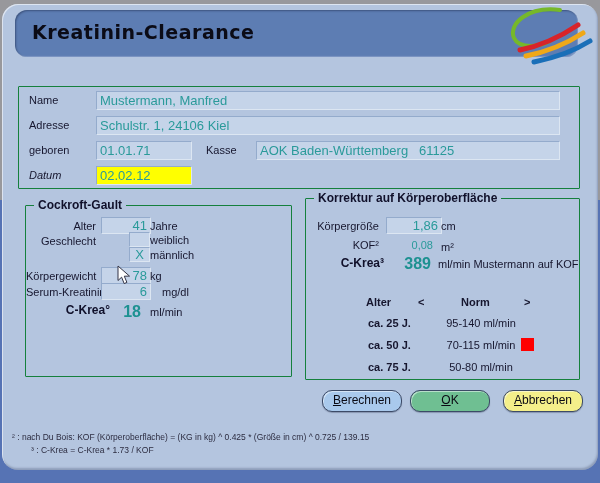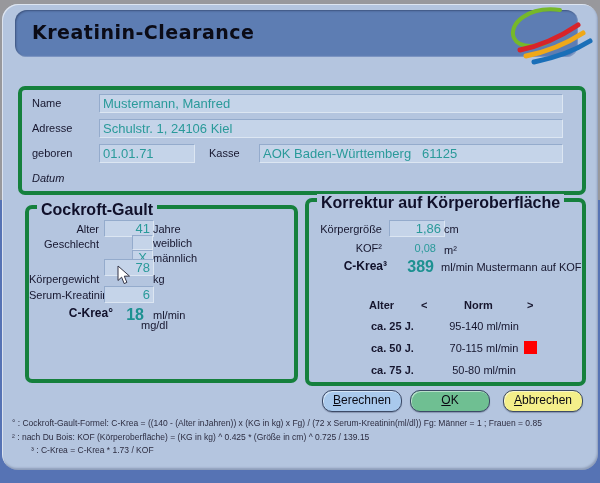--- a/index.html
+++ b/index.html
@@ -8,22 +8,22 @@
   .bg-top{position:absolute;left:0;top:0;width:600px;height:200px;background:#98989c;}
   .bg-bottom{position:absolute;left:0;top:200px;width:600px;height:283px;background:#5673b4;}
   #window{position:absolute;left:2px;top:4px;width:596px;height:466px;background:#b4c5df;
           border-radius:16px;box-shadow:inset 1px 1px 0 rgba(255,255,255,.55), inset -1px -2px 2px rgba(30,40,70,.25);}
   #titlebar{position:absolute;left:15px;top:10px;width:563px;height:47px;background:#5d7db3;
             border-radius:12px;box-shadow:inset 1px 1px 2px rgba(20,30,60,.45), inset -1px -1px 1px rgba(200,215,240,.35);}
   .title-text{position:absolute;left:17px;top:11px;font-family:"DejaVu Sans",sans-serif;
               font-weight:bold;font-size:19px;color:#0b0b16;letter-spacing:.5px;}
   #logo{position:absolute;left:498px;top:2px;}
 
-  .groupbox{position:absolute;border:4px solid #15803d;border-radius:7px;}
-  .legend{position:absolute;background:#b4c5df;padding:0 4px;font-weight:bold;font-size:16px;color:#10102a;white-space:nowrap;}
+  .groupbox{position:absolute;border:1px solid #15803d;border-radius:1px;}
+  .legend{position:absolute;background:#b4c5df;padding:0 4px;font-weight:bold;font-size:12px;color:#10102a;white-space:nowrap;}
 
   .lab{position:absolute;font-size:11px;color:#16162e;white-space:nowrap;}
   .lab-r{text-align:right;}
   .unit{position:absolute;font-size:11px;color:#16162e;white-space:nowrap;line-height:17px;}
   .field{position:absolute;background:#c5d4e9;border:1px solid;border-color:#94abcc #dce6f2 #dce6f2 #94abcc;
          font-size:13px;color:#2a9a9a;line-height:15px;padding:0 3px;white-space:pre;overflow:hidden;}
   .field.ralign{text-align:right;}
   .field.yellow{background:#ffff00;}
   .tealval{position:absolute;font-size:11px;color:#2a9a9a;white-space:pre;text-align:right;}
   .bigval{font-weight:bold;font-size:16px;color:#1d9191;}
@@ -68,43 +68,44 @@
 
     <span class="lab" style="left:10px;top:32px;">Adresse</span>
     <div class="field" style="left:77px;top:29px;width:456px;height:17px;line-height:17px;">Schulstr. 1, 24106 Kiel</div>
 
     <span class="lab" style="left:10px;top:57px;">geboren</span>
     <div class="field" style="left:77px;top:54px;width:88px;height:17px;line-height:17px;">01.01.71</div>
     <span class="lab" style="left:187px;top:57px;">Kasse</span>
     <div class="field" style="left:237px;top:54px;width:296px;height:17px;line-height:17px;">AOK Baden-Württemberg   61125</div>
 
     <span class="lab" style="left:10px;top:82px;font-style:italic;">Datum</span>
+    <div class="field yellow" style="left:77px;top:79px;width:88px;height:17px;line-height:17px;">02.02.12</div>
   </div>
 
   <div class="groupbox" style="left:25px;top:205px;width:265px;height:170px;">
     <span class="legend" style="left:8px;top:-8px;">Cockroft-Gault</span>
 
     <span class="lab lab-r" style="left:0;top:14px;width:70px;">Alter</span>
     <div class="field ralign" style="left:75px;top:11px;width:42px;height:15px;">41</div>
     <span class="unit" style="left:124px;top:12px;">Jahre</span>
 
     <span class="lab lab-r" style="left:0;top:29px;width:70px;">Geschlecht</span>
     <div class="field" style="left:103px;top:26px;width:13px;height:13px;line-height:13px;text-align:center;"></div>
     <span class="lab" style="left:124px;top:28px;">weiblich</span>
 
     <div class="field" style="left:103px;top:41px;width:13px;height:13px;line-height:13px;text-align:center;">X</div>
     <span class="lab" style="left:124px;top:43px;">männlich</span>
 
     <span class="lab lab-r" style="left:0;top:64px;width:70px;">Körpergewicht</span>
-    <div class="field ralign" style="left:75px;top:50px;width:42px;height:15px;">78</div>
+    <div class="field ralign" style="left:75px;top:61px;width:42px;height:15px;">78</div>
     <span class="unit" style="left:124px;top:62px;">kg</span>
 
     <span class="lab lab-r" style="left:0;top:80px;width:70px;">Serum-Kreatinin</span>
     <div class="field ralign" style="left:75px;top:77px;width:42px;height:15px;">6</div>
-    <span class="unit" style="left:112px;top:78px;margin-top:30px;">mg/dl</span>
+    <span class="unit" style="left:136px;top:78px;">mg/dl</span>
 
     <span class="lab lab-r boldlab" style="left:0;top:97px;width:84px;">C-Krea°</span>
     <span class="tealval bigval" style="left:75px;top:97px;width:40px;">18</span>
     <span class="unit" style="left:124px;top:98px;">ml/min</span>
   </div>
 
   <div class="groupbox" style="left:305px;top:198px;width:273px;height:180px;">
     <span class="legend" style="left:8px;top:-8px;">Korrektur auf Körperoberfläche</span>
 
     <span class="lab lab-r" style="left:0;top:21px;width:73px;">Körpergröße</span>
@@ -140,20 +141,19 @@
   <div class="btn btn-blue" style="left:322px;top:390px;width:78px;">
     <span class="lbl">Berechnen</span>
   </div>
   <div class="btn btn-green" style="left:410px;top:390px;width:78px;">
     <span class="lbl">OK</span>
   </div>
   <div class="btn btn-yellow" style="left:503px;top:390px;width:78px;">
     <span class="lbl">Abbrechen</span>
   </div>
 
-  <span class="footnote" style="left:12px;top:418px;">° : Cockroft-Gault-Formel: C-Krea =  ((140 - (Alter inJahren)) x (KG in kg) x Fg) / (72 x Serum-Kreatinin(ml/dl)) Fg: Männer = 1 ; Frauen = 0.85</span>
   <span class="footnote" style="left:12px;top:432px;">² : nach Du Bois: KOF (Körperoberfläche) = (KG in kg) ^ 0.425 * (Größe in cm) ^ 0.725 / 139.15</span>
   <span class="footnote" style="left:12px;top:445px;margin-left:19px;">³ : C-Krea = C-Krea * 1.73 / KOF</span>
 
   <svg style="position:absolute;left:117px;top:265px;" width="14" height="20" viewBox="0 0 14 20">
     <path d="M1,1 L1,15.5 L4.6,12.2 L7.2,18.6 L9.9,17.4 L7.3,11.2 L12.5,11.1 Z" fill="#ffffff" stroke="#333344" stroke-width="1"></path>
   </svg>
 </div>
 
 </body></html>

